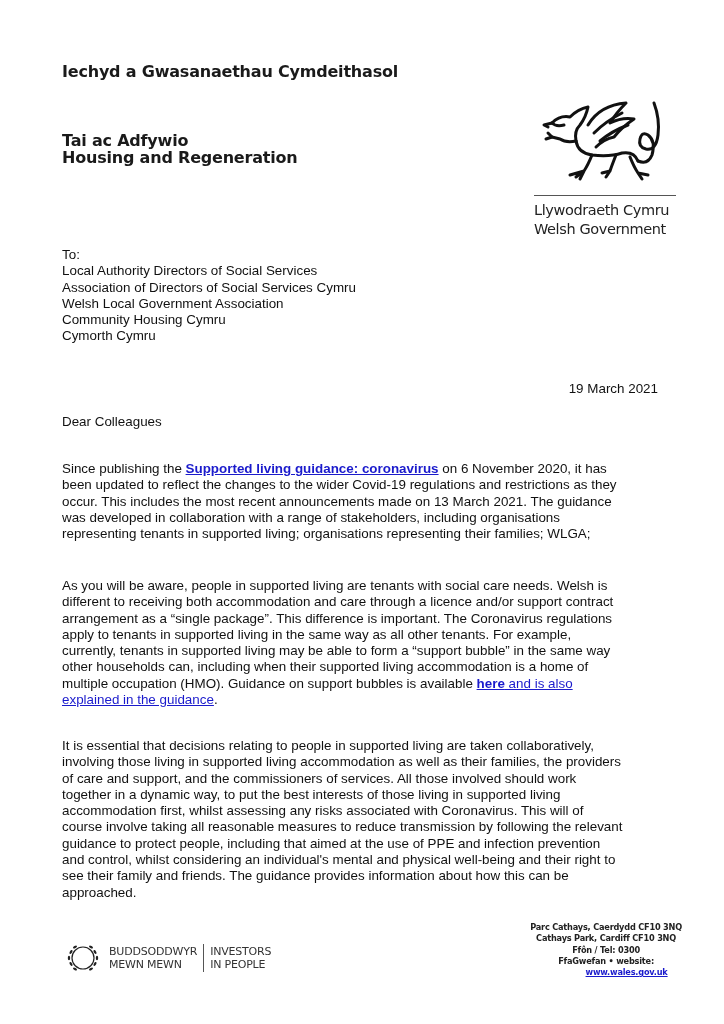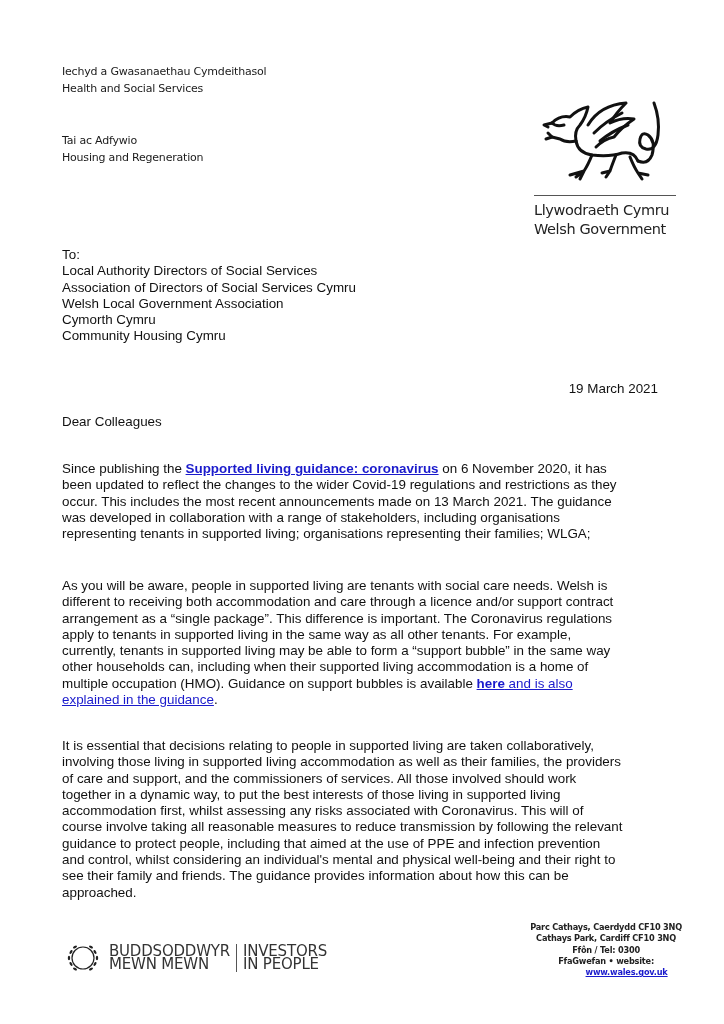--- a/index.html
+++ b/index.html
@@ -1,47 +1,46 @@
 <!DOCTYPE html>
 <html><head>
   <meta charset="utf-8">
   <style>
     html, body { margin: 0; padding: 0; background: #ffffff; }
     body { width: 724px; height: 1024px; position: relative; overflow: hidden; color: #111; }
     .abs { position: absolute; }
-    .dept { left: 62px; font-family: "DejaVu Sans", sans-serif; font-weight: normal; font-size: 11px; line-height: 17px; color: #1a1a1a; letter-spacing: -0.2px; }
+    .dept { left: 62px; font-family: "DejaVu Sans", sans-serif; font-weight: bold; font-size: 16px; line-height: 17px; color: #1a1a1a; letter-spacing: -0.2px; }
     .dept1 { top: 63px; }
     .dept2 { top: 132px; }
     .logo { left: 520px; top: 95px; width: 170px; }
     .logo svg { display: block; margin-left: 10px; }
     .logo-rule { position: absolute; left: 14px; top: 100px; width: 142px; height: 1px; background: #555; }
     .logo-text { position: absolute; left: 14px; top: 106px; font-family: "DejaVu Sans", sans-serif; font-size: 14.5px; line-height: 19px; color: #222; letter-spacing: -0.4px; white-space: nowrap; }
     .body-text { font-family: "Liberation Sans", sans-serif; font-size: 13.4px; line-height: 16.3px; color: #111; }
     .to-block { left: 62px; top: 247px; }
     .date { right: 66px; top: 381px; }
     .salutation { left: 62px; top: 414px; }
     .para { left: 62px; width: 604px; white-space: nowrap; }
     .para1 { top: 461px; }
     .para2 { top: 578px; }
     .para3 { top: 738px; }
     a.link { color: #1a1acc; text-decoration: underline; }
     a.link.bold { font-weight: bold; }
     .footer-logo { left: 65px; top: 940px; display: flex; align-items: center; }
     .footer-logo .wreath { width: 36px; height: 36px; margin-right: 8px; }
-    .iip { font-family: "DejaVu Sans", sans-serif; font-size: 15px; line-height: 13px; color: #333; letter-spacing: -0.2px; }
+    .iip { font-family: "DejaVu Sans", sans-serif; font-size: 11px; line-height: 13px; color: #333; letter-spacing: -0.2px; }
     .iip-sep { width: 1px; height: 28px; background: #555; margin: 0 6px; }
     .address { right: 42px; top: 922px; text-align: center; font-family: "DejaVu Sans", sans-serif; font-weight: bold; font-size: 8.2px; line-height: 11.3px; color: #222; letter-spacing: -0.2px; }
     .address a { color: #1a1acc; text-decoration: underline; margin-left: 41px; }
   </style>
 </head>
 <body>
 
 <div class="abs dept dept1">
   <div>Iechyd a Gwasanaethau Cymdeithasol</div>
-  <div>Health and Social Services</div>
 </div>
 <div class="abs dept dept2">
   <div>Tai ac Adfywio</div>
   <div>Housing and Regeneration</div>
 </div>
 
 <div class="abs logo">
   <svg width="140" height="95" viewBox="0 0 140 95">
     <g fill="none" stroke="#111" stroke-width="3" stroke-linecap="round" stroke-linejoin="round">
 
@@ -72,22 +71,22 @@
     <div>Llywodraeth Cymru</div>
     <div>Welsh Government</div>
   </div>
 </div>
 
 <div class="abs body-text to-block">
   <div>To:</div>
   <div>Local Authority Directors of Social Services</div>
   <div>Association of Directors of Social Services Cymru</div>
   <div>Welsh Local Government Association</div>
+  <div>Community Housing Cymru</div>
   <div>Cymorth Cymru</div>
-  <div>Community Housing Cymru</div>
 </div>
 
 <div class="abs body-text date">19 March 2021</div>
 
 <div class="abs body-text salutation">Dear Colleagues</div>
 
 <div class="abs body-text para para1">
   <div><span>Since publishing the </span><a class="link bold" href="#">Supported living guidance: coronavirus</a><span> on 6 November 2020, it has</span></div>
   <div>been updated to reflect the changes to the wider Covid-19 regulations and restrictions as they</div>
   <div>occur. This includes the most recent announcements made on 13 March 2021. The guidance</div>

